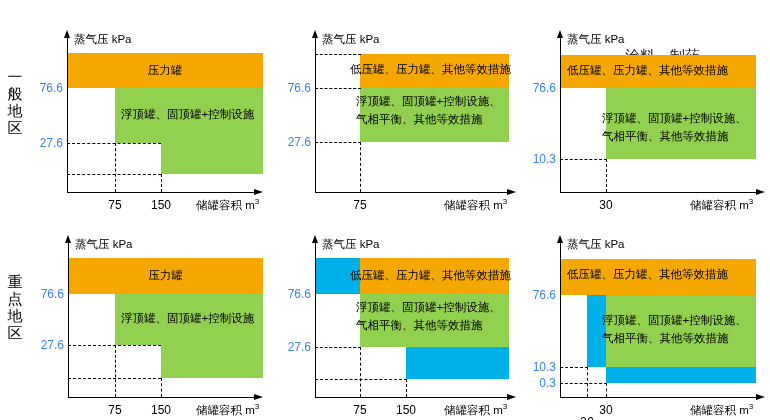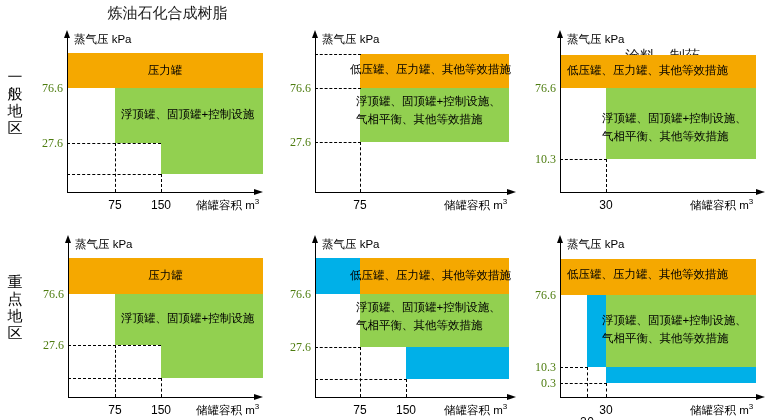--- a/index.html
+++ b/index.html
@@ -68,24 +68,23 @@
     font-size: 11.5px;
     color: #000;
     white-space: nowrap;
   }
   .ax-caption sup { font-size: 8px; vertical-align: super; }
 
   
   .tick-y {
     position: absolute;
     font-size: 12px;
-    color: #4d7c0f;
+    color: #3b82f6;
     text-align: right;
     white-space: nowrap;
-    font-family: Liberation Serif, serif;
   }
   .tick-x {
     position: absolute;
     font-size: 12px;
     color: #000;
     text-align: center;
     white-space: nowrap;
   }
 
   
@@ -112,21 +111,20 @@
     position: absolute;
     width: 0;
     border-left: 1px dashed #000;
   }
 </style>
 </head>
 <body>
 
 <div class="stage">
 
-  <div class="panel-title" style="left:60px; top:4px; width:215px;">炼油石化合成树脂</div>
   <div class="panel-title" style="left:570px; top:4px; width:185px;margin-top:43px;">涂料、制药</div>
 
   <div class="rowlabel" style="left:4px; top:68px;">
     <span>一</span>
     <span>般</span>
     <span>地</span>
     <span>区</span>
   </div>
   <div class="rowlabel" style="left:4px; top:273px;">
     <span>重</span>

